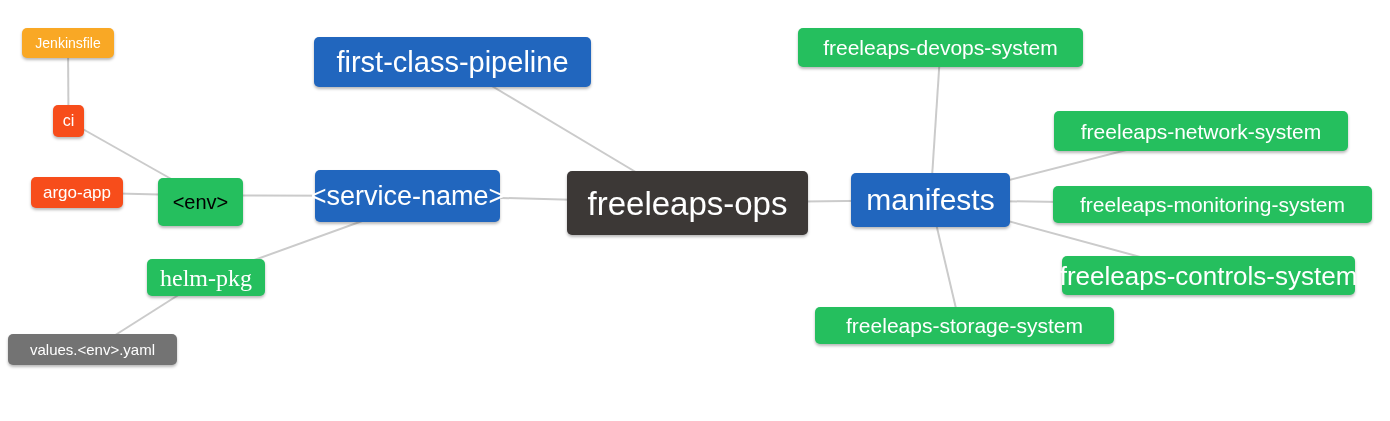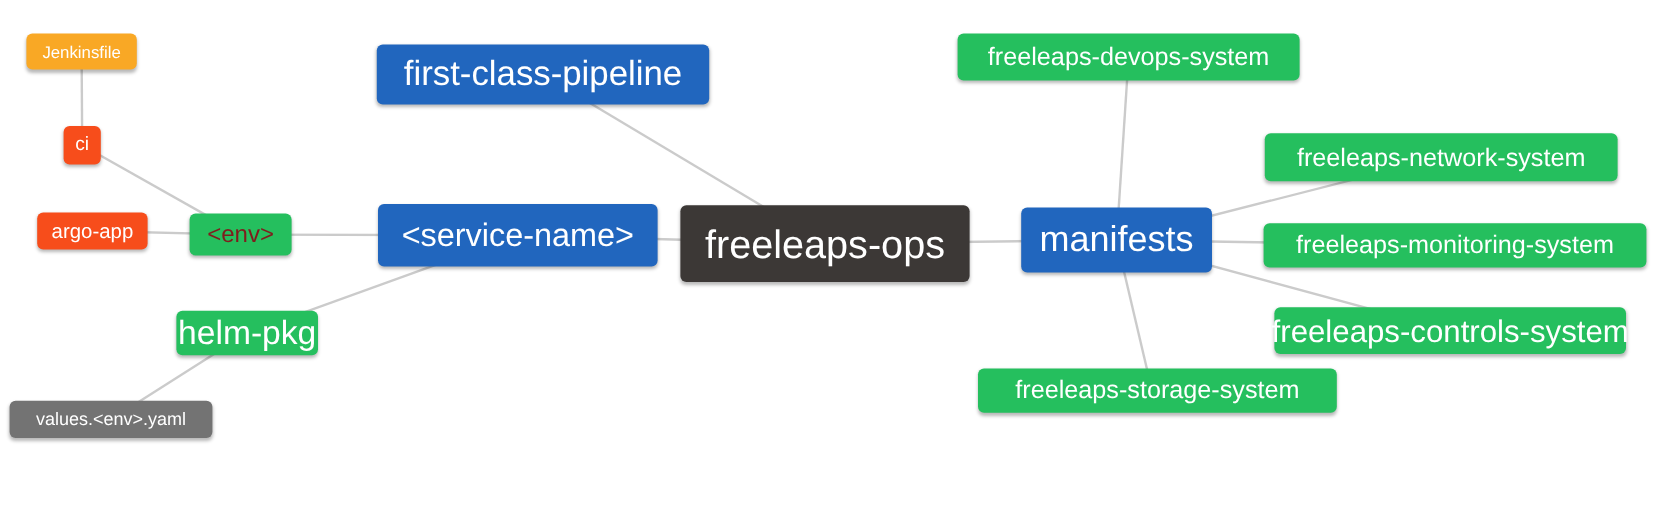--- a/index.html
+++ b/index.html
@@ -66,33 +66,33 @@
   <div id="node-layer">
       <div class="node" style="left: 22px; top: 28px; width: 92px; height: 30px; background: rgb(249, 168, 37); color: rgb(255, 255, 255); font-size: 14px;">
         <span>Jenkinsfile</span>
       </div>
       <div class="node" style="left: 53px; top: 105px; width: 31px; height: 32px; background: rgb(247, 77, 27); color: rgb(255, 255, 255); font-size: 16px;">
         <span>ci</span>
       </div>
       <div class="node" style="left: 31px; top: 177px; width: 92px; height: 31px; background: rgb(247, 77, 27); color: rgb(255, 255, 255); font-size: 17px;">
         <span>argo-app</span>
       </div>
-      <div class="node" style="left: 158px; top: 178px; width: 85px; height: 35px; background: rgb(37, 191, 94); color: #7f1d1d; font-size: 20px;">
+      <div class="node" style="left: 158px; top: 178px; width: 85px; height: 48px; background: rgb(37, 191, 94); color: #000000; font-size: 20px;">
         <span>&lt;env&gt;</span>
       </div>
-      <div class="node" style="left: 147px; top: 259px; width: 118px; height: 37px; background: rgb(37, 191, 94); color: rgb(255, 255, 255); font-size: 28px;">
+      <div class="node" style="left: 147px; top: 259px; width: 118px; height: 37px; background: rgb(37, 191, 94); color: rgb(255, 255, 255); font-size: 24px; font-family: Liberation Serif, serif;">
         <span>helm-pkg</span>
       </div>
       <div class="node" style="left: 8px; top: 334px; width: 169px; height: 31px; background: #737373; color: rgb(255, 255, 255); font-size: 15px;">
         <span>values.&lt;env&gt;.yaml</span>
       </div>
       <div class="node" style="left: 314px; top: 37px; width: 277px; height: 50px; background: rgb(33, 102, 190); color: rgb(255, 255, 255); font-size: 29px;">
         <span>first-class-pipeline</span>
       </div>
-      <div class="node" style="left: 315px; top: 170px; width: 233px; height: 52px; background: rgb(33, 102, 190); color: rgb(255, 255, 255); font-size: 27px;">
+      <div class="node" style="left: 315px; top: 170px; width: 185px; height: 52px; background: rgb(33, 102, 190); color: rgb(255, 255, 255); font-size: 27px;">
         <span>&lt;service-name&gt;</span>
       </div>
       <div class="node" style="left: 567px; top: 171px; width: 241px; height: 64px; background: rgb(60, 56, 54); color: rgb(255, 255, 255); font-size: 33px;">
         <span>freeleaps-ops</span>
       </div>
       <div class="node" style="left: 851px; top: 173px; width: 159px; height: 54px; background: rgb(33, 102, 190); color: rgb(255, 255, 255); font-size: 30px;">
         <span>manifests</span>
       </div>
       <div class="node" style="left: 798px; top: 28px; width: 285px; height: 39px; background: rgb(37, 191, 94); color: rgb(255, 255, 255); font-size: 21px;">
         <span>freeleaps-devops-system</span>

